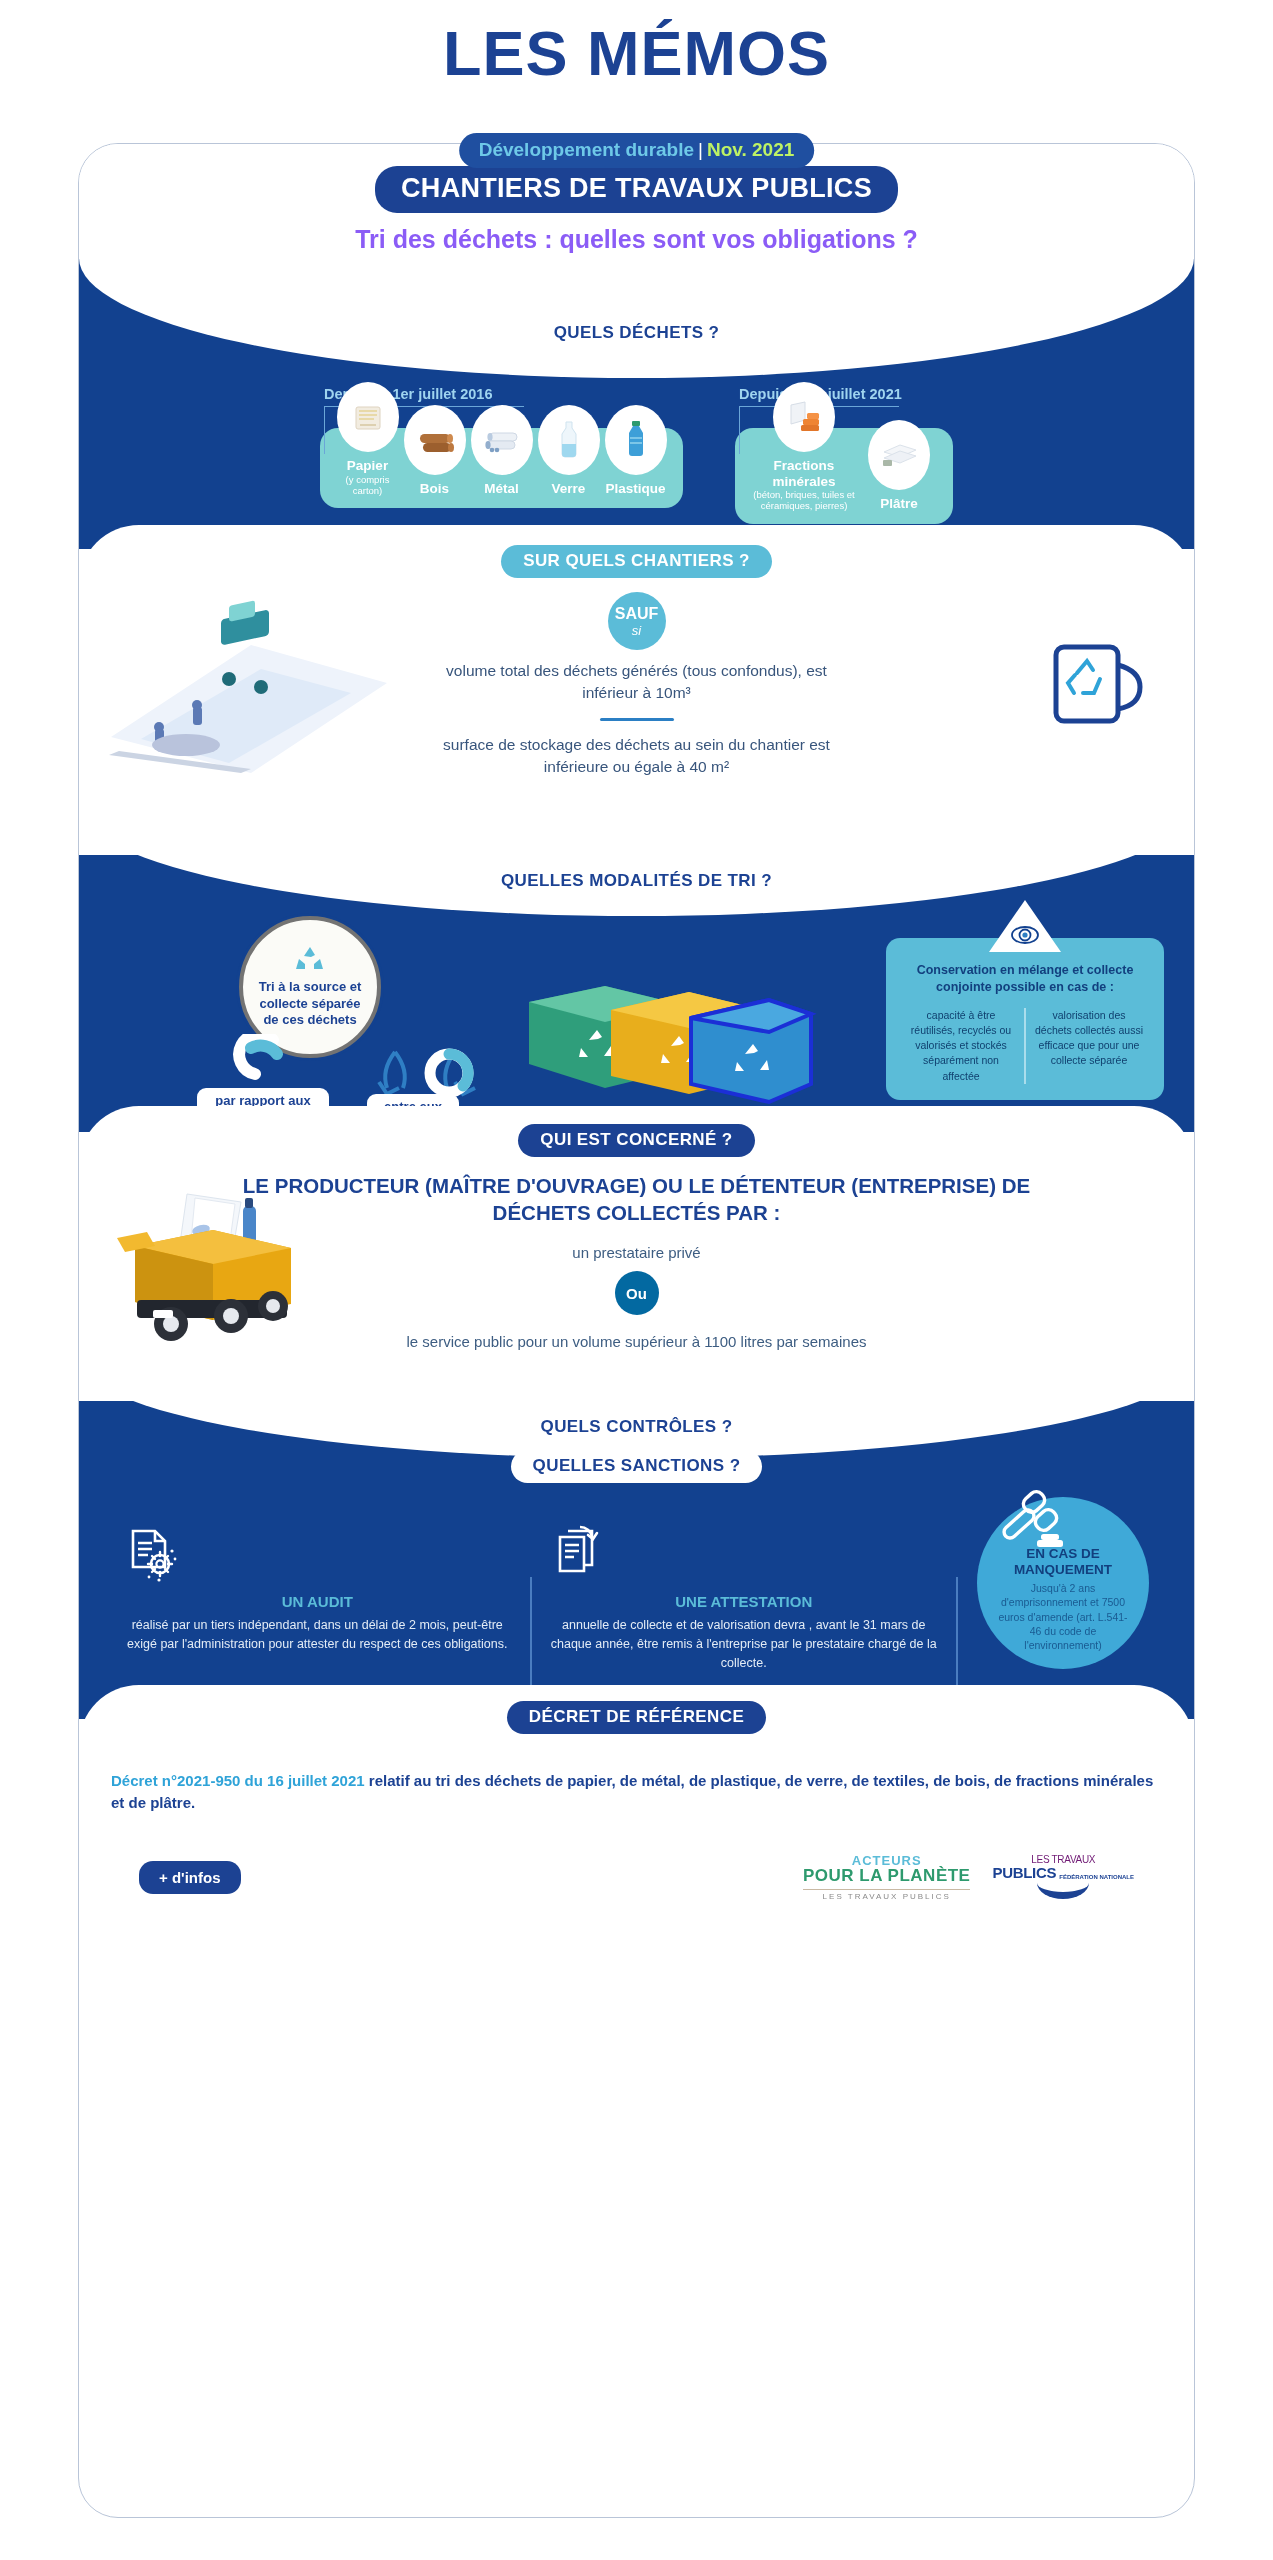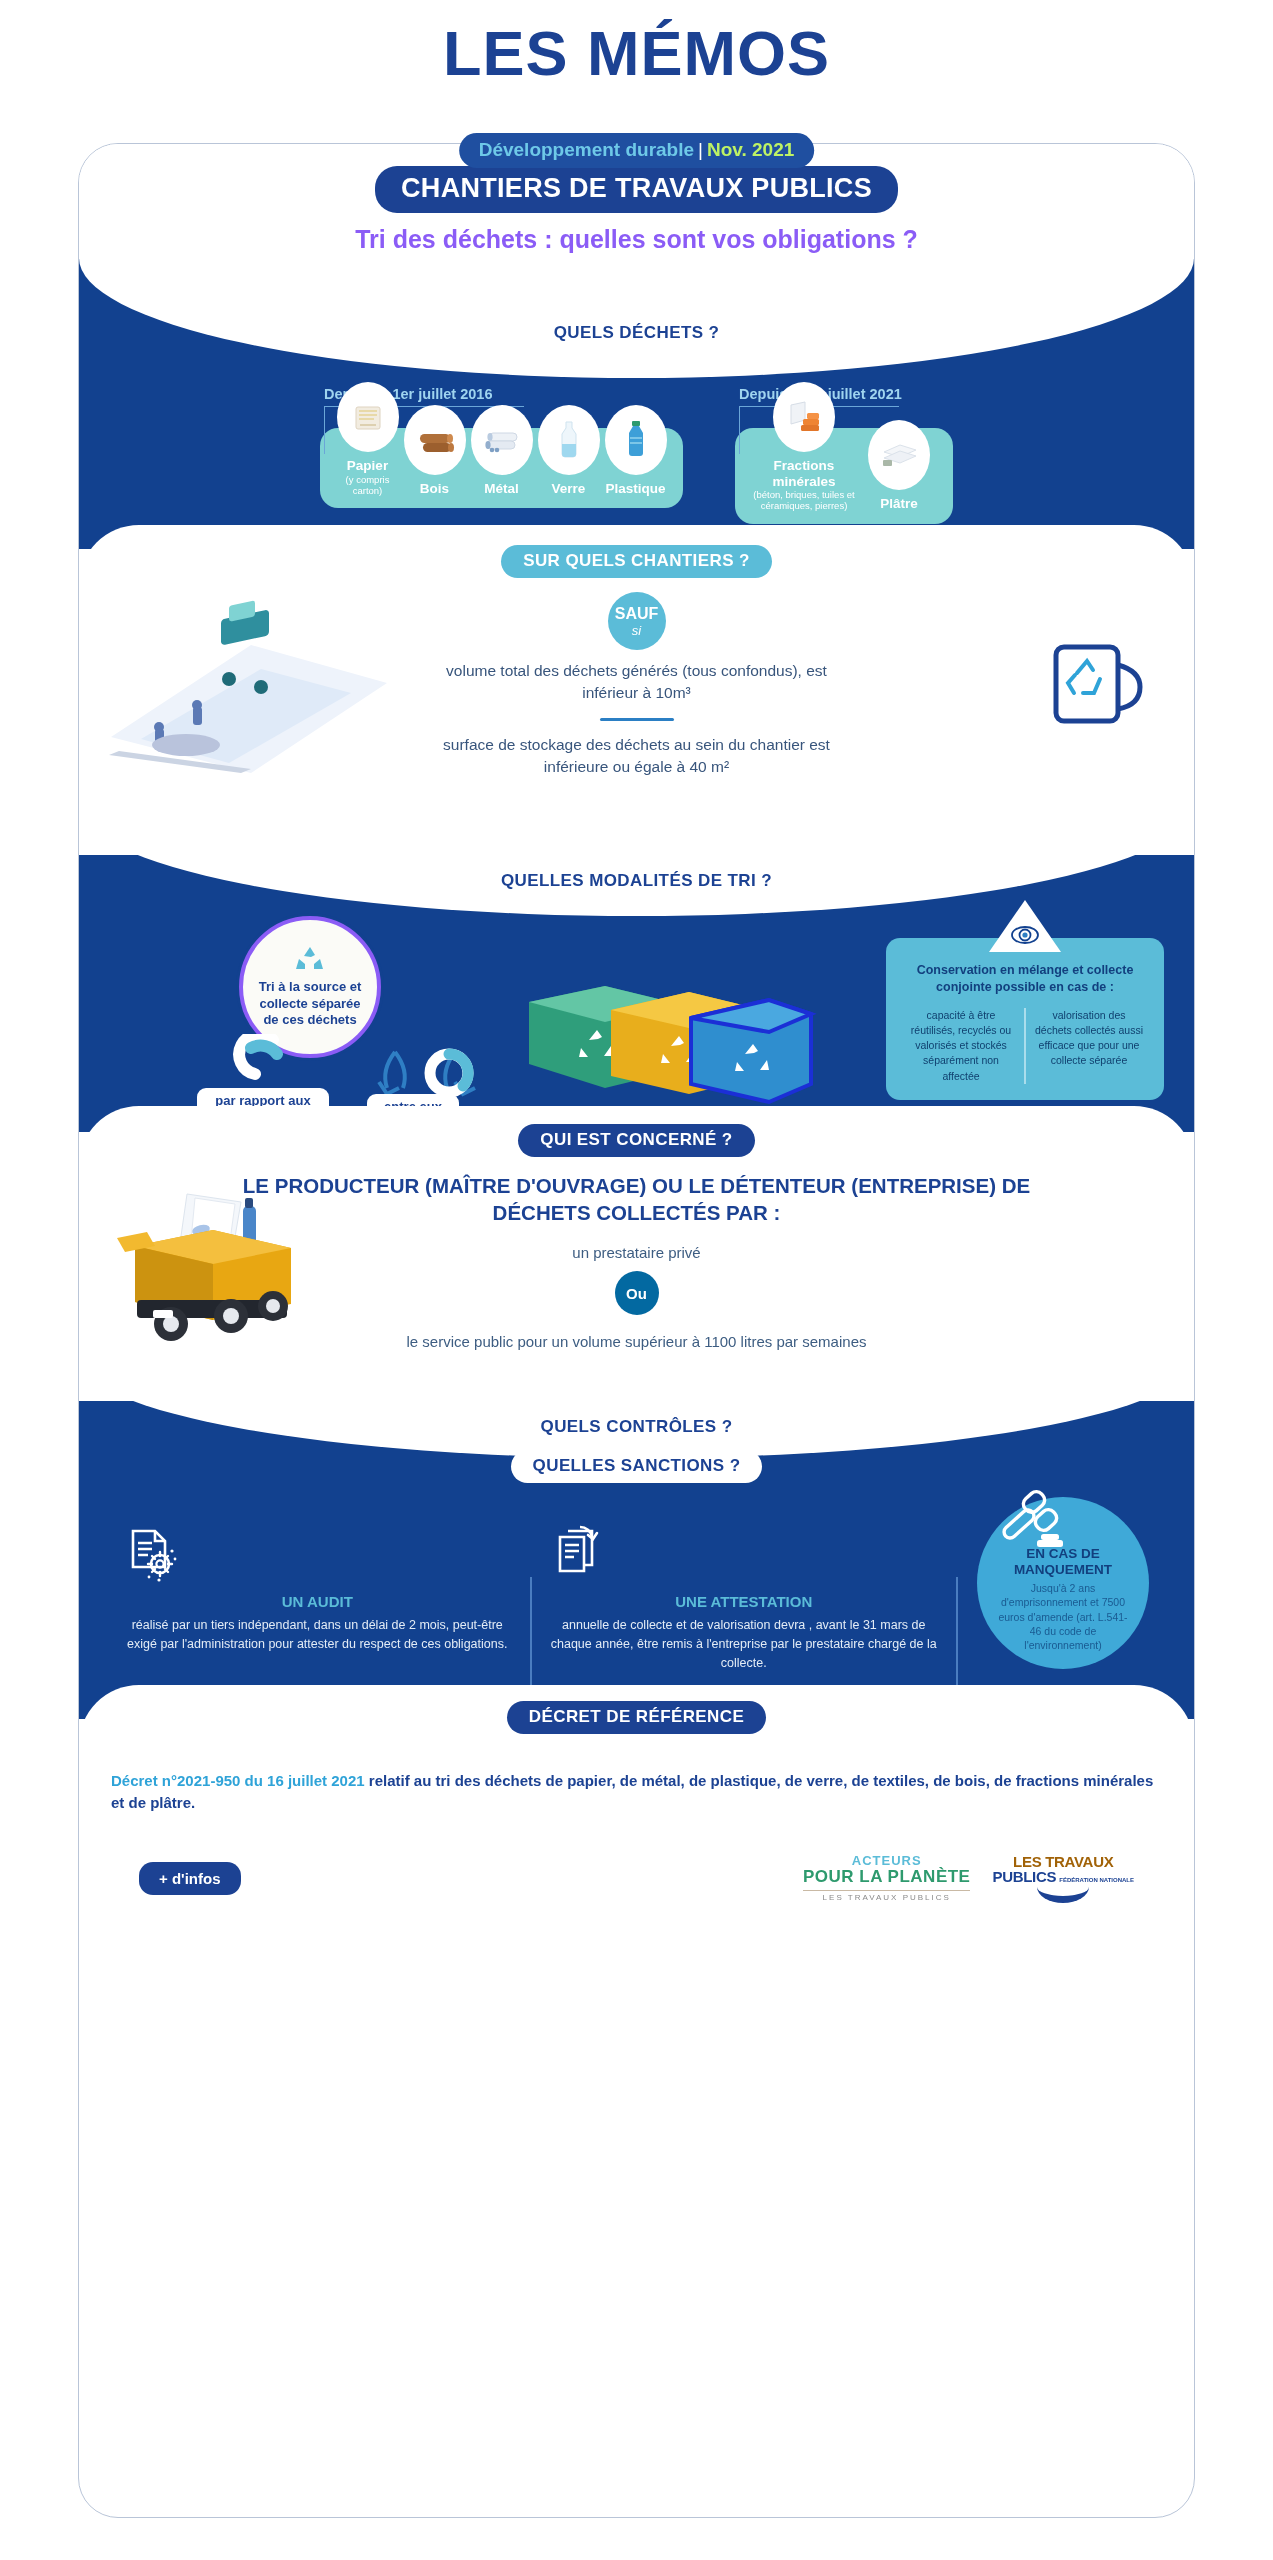--- a/index.html
+++ b/index.html
@@ -237,21 +237,21 @@
   }
 
   .modal-row { position: relative; z-index: 3; height: 250px; }
 
   .tri-circle {
     position: absolute;
     left: 160px; top: 18px;
     width: 142px; height: 142px;
     border-radius: 50%;
     background: #fbfbf7;
-    border: 4px solid #8b5cf6;
+    border: 4px solid #737373;
     box-shadow: 0 0 0 3px #12418f;
     display: flex; flex-direction: column;
     align-items: center; justify-content: center;
     text-align: center;
     color: #1c4293;
     font-size: 13px;
     font-weight: 700;
     line-height: 1.3;
     padding: 0 10px;
   }
@@ -383,21 +383,21 @@
     font-size: 15px; font-weight: 800;
     border: none; cursor: pointer;
   }
   .logos { margin-left: auto; display: flex; align-items: center; gap: 22px; }
   .logo-acteurs { text-align: center; line-height: 1.05; }
   .logo-acteurs .l1 { color: #5bbcd8; font-size: 13px; font-weight: 700; letter-spacing: 1px; }
   .logo-acteurs .l2 { color: #2e9a6e; font-size: 17px; font-weight: 800; letter-spacing: .5px; }
   .logo-acteurs .rule { height: 1px; background: #c9b9a4; margin: 4px 0 3px; }
   .logo-acteurs .l3 { color: #8a8a8a; font-size: 8px; letter-spacing: 2px; }
   .logo-tp { text-align: center; line-height: 1; }
-  .logo-tp .t1 { color: #a16207; font-size: 15px; font-weight: 700; letter-spacing: -.3px; }
+  .logo-tp .t1 { color: #701a75; font-size: 10px; font-weight: 400; letter-spacing: -.3px; }
   .logo-tp .t2 { color: #1c4293; font-size: 15px; font-weight: 800; letter-spacing: -.3px; }
   .logo-tp .t3 { color: #1c4293; font-size: 6px; font-weight: 700; line-height: 1.1; }
   .logo-tp .swoosh {
     width: 52px; height: 16px; margin: 3px auto 0;
     border-bottom: 7px solid #1c4293;
     border-radius: 0 0 50% 50%/0 0 100% 100%;
   }
   .tp-wordmark { display: flex; align-items: flex-end; gap: 3px; justify-content: center; }
   svg { display: block; }
 </style>

